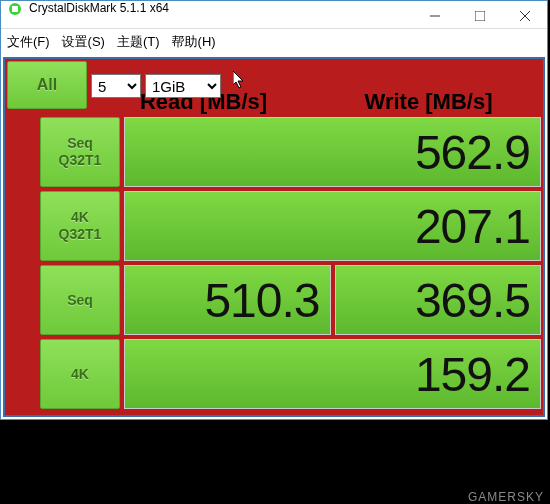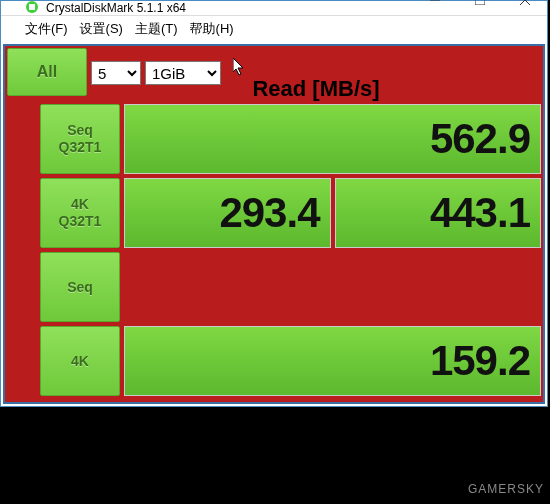--- a/index.html
+++ b/index.html
@@ -1,41 +1,41 @@
 <!DOCTYPE html>
 <html><head>
 <meta charset="utf-8">
 <style>
   * { box-sizing: border-box; margin: 0; padding: 0; }
   body { font-family: "Segoe UI", "Microsoft YaHei", sans-serif; background: #000; width: 550px; height: 504px; overflow: hidden; }
   .window { background: #fff; border: 1px solid #4a8bc2; width: 548px; }
-  .titlebar { display: flex; align-items: flex-end; height: 15px; background: #fff; border-bottom: 1px solid #ddd; padding-left: 17px; }
+  .titlebar { display: flex; align-items: flex-start; height: 28px; background: #fff; border-bottom: 1px solid #ddd; }
   .titlebar .icon { width: 16px; height: 16px; margin: 0 6px; }
   .titlebar .title { flex: 1; font-size: 12px; color: #000; }
   .winbtns { display: flex; }
   .winbtn { width: 45px; height: 30px; display: flex; align-items: center; justify-content: center; color: #333; font-size: 14px; }
   .winbtn svg { width: 10px; height: 10px; stroke: #333; stroke-width: 1; fill: none; }
-  .menubar { display: flex; gap: 12px; padding: 4px 24px; font-size: 13px; color: #000; background: #fff; }
+  .menubar { display: flex; gap: 12px; padding: 4px 6px; font-size: 13px; color: #000; background: #fff; }
   .menuitem { cursor: default; }
   .content { border: 2px solid #3a6ea5; margin: 2px; padding: 2px; background: #b91c1c; }
   .controls-row { display: flex; align-items: stretch; gap: 4px; height: 48px; margin-bottom: 2px; }
   .btn-all { width: 80px; background: linear-gradient(#8fe05a, #6fc93a); border: 1px solid #5aa82e; border-radius: 2px; display: flex; align-items: center; justify-content: center; color: #3a6e1e; font-size: 16px; font-weight: bold; text-shadow: 0 1px 0 rgba(255,255,255,0.4); }
   .selects { display: flex; gap: 4px; align-items: center; padding-top: 2px; flex: 1; position: relative; }
   .sel { font-size: 15px; height: 24px; border: 1px solid #777; background: #fff; padding: 0 2px; }
   .sel.runs { width: 50px; }
   .sel.size { width: 76px; position: relative; }
   .sel.drive { flex: 1; }
   .cursor { position: absolute; left: 142px; top: 10px; pointer-events: none; }
   .headers { display: flex; margin-top: -22px; }
   .hdr-spacer { width: 84px; }
   .hdr { flex: 1; text-align: center; font-size: 22px; font-weight: bold; font-family: Arial, sans-serif; color: #000; padding-bottom: 2px; }
   .row { display: flex; gap: 4px; margin-bottom: 4px; height: 70px; padding-left: 33px; }
   .row-btn { width: 80px; background: linear-gradient(#8fe05a, #6fc93a); border: 1px solid #5aa82e; border-radius: 2px; display: flex; flex-direction: column; align-items: center; justify-content: center; color: #3a6e1e; font-size: 14px; font-weight: bold; text-shadow: 0 1px 0 rgba(255,255,255,0.4); line-height: 1.2; }
-  .cell { flex: 1; background: linear-gradient(#7fd843, #5cb82e); border: 1px solid #ccc; display: flex; align-items: center; justify-content: flex-end; padding-right: 10px; font-family: Arial, sans-serif; font-size: 42px; font-weight: bold; color: #111; letter-spacing: -1px; }
-  .watermark { position: absolute; right: 6px; bottom: 8px; color: #888; font-size: 12px; letter-spacing: 1px; font-family: Arial, sans-serif; }
+  .cell { flex: 1; background: linear-gradient(#7fd843, #5cb82e); border: 1px solid #ccc; display: flex; align-items: center; justify-content: flex-end; padding-right: 10px; font-family: Arial, sans-serif; font-size: 48px; font-weight: normal; color: #111; letter-spacing: -1px; }
+  .watermark { position: absolute; right: 6px; bottom: 0; color: #888; font-size: 12px; letter-spacing: 1px; font-family: Arial, sans-serif; }
   .wrap { position: relative; width: 550px; height: 504px; }
 </style>
 </head>
 <body>
 
 <div class="wrap">
 <div class="window">
   <div class="titlebar">
     <span class="icon">
       <svg viewBox="0 0 16 16">
@@ -79,43 +79,45 @@
         <select class="sel size"><option>1GiB</option></select>
         <svg class="cursor" width="16" height="20" viewBox="0 0 16 20">
               <path d="M0 0 L0 14 L3 11 L6 17 L8 16 L5 10 L10 10 Z" fill="#fff" stroke="#000" stroke-width="1"></path>
             </svg>
       </div>
     </div>
 
     <div class="headers">
       <div class="hdr-spacer"></div>
       <div class="hdr">Read [MB/s]</div>
+      <div class="hdr">Write [MB/s]</div>
     </div>
 
     <div class="row">
       <div class="row-btn">
         <span>Seq</span>
         <span>Q32T1</span>
       </div>
       <div class="cell">562.9</div>
     </div>
 
     <div class="row">
       <div class="row-btn">
         <span>4K</span>
         <span>Q32T1</span>
       </div>
-      <div class="cell">293.4</div>
-      <div class="cell">443.1</div>
+      <div class="cell">207.1</div>
     </div>
 
     <div class="row">
       <div class="row-btn">
         <span>Seq</span>
       </div>
+      <div class="cell">510.3</div>
+      <div class="cell">369.5</div>
     </div>
 
     <div class="row">
       <div class="row-btn">
         <span>4K</span>
       </div>
       <div class="cell">159.2</div>
     </div>
   </div>
 </div>

